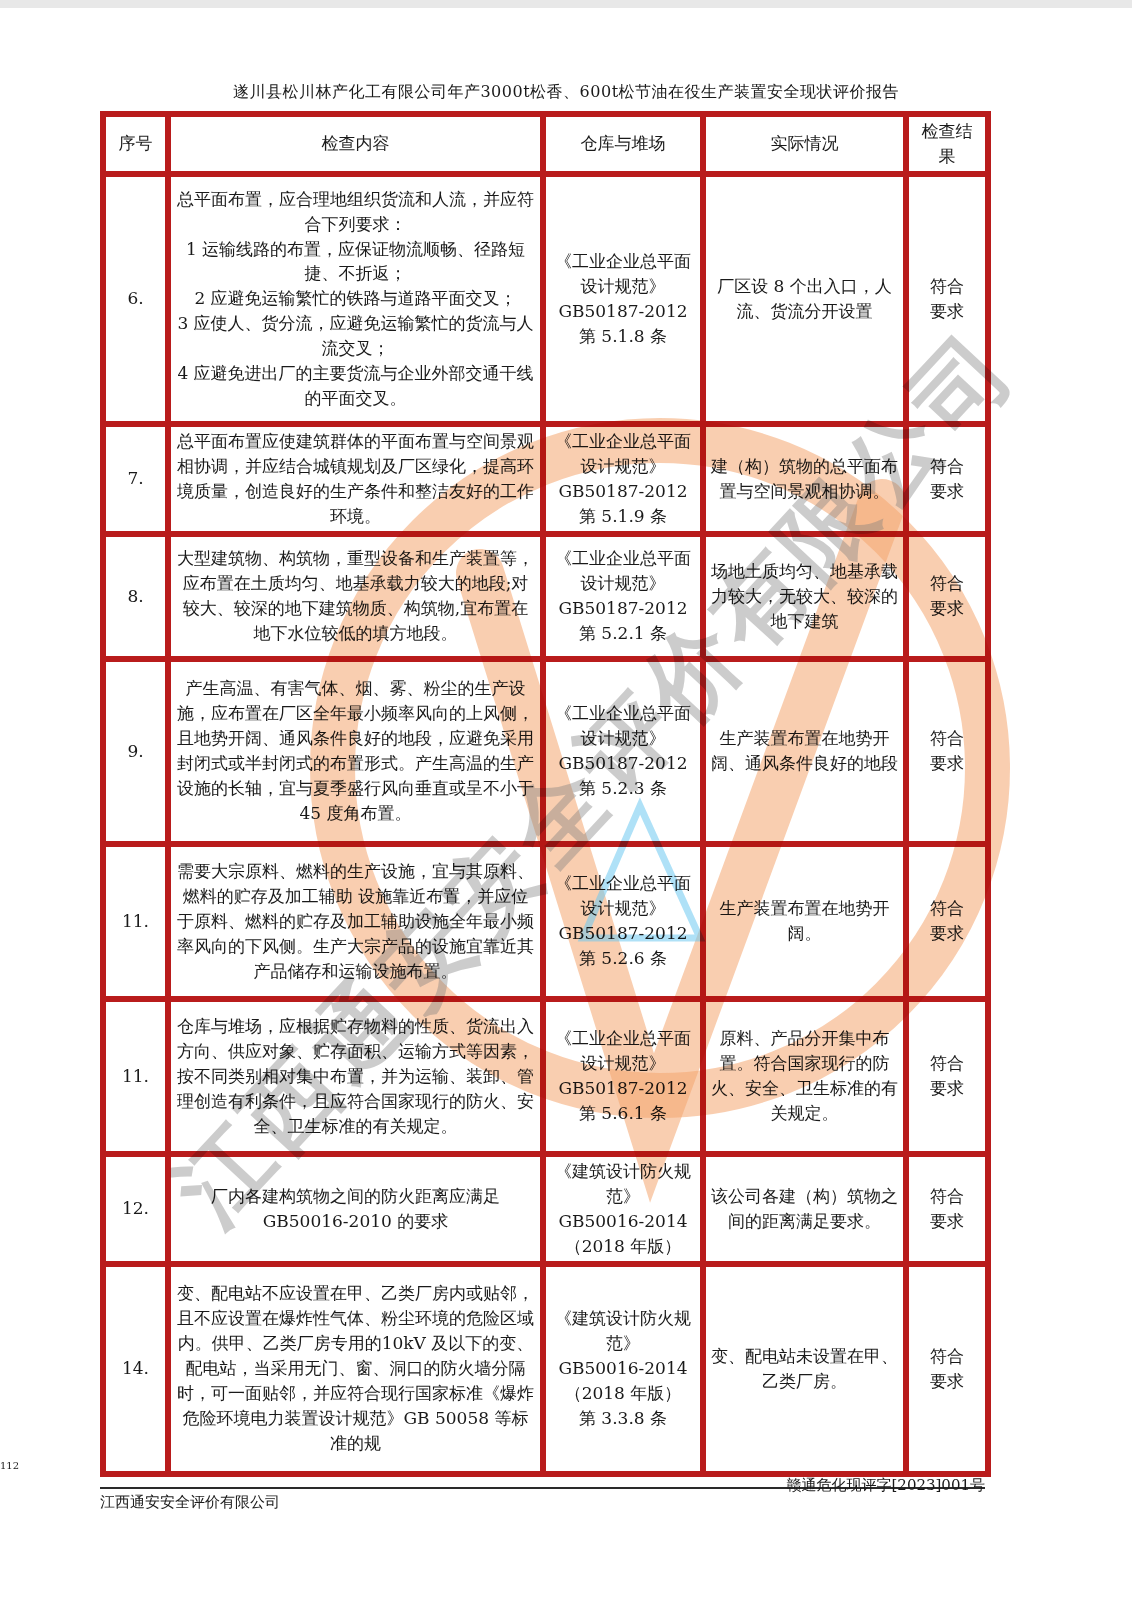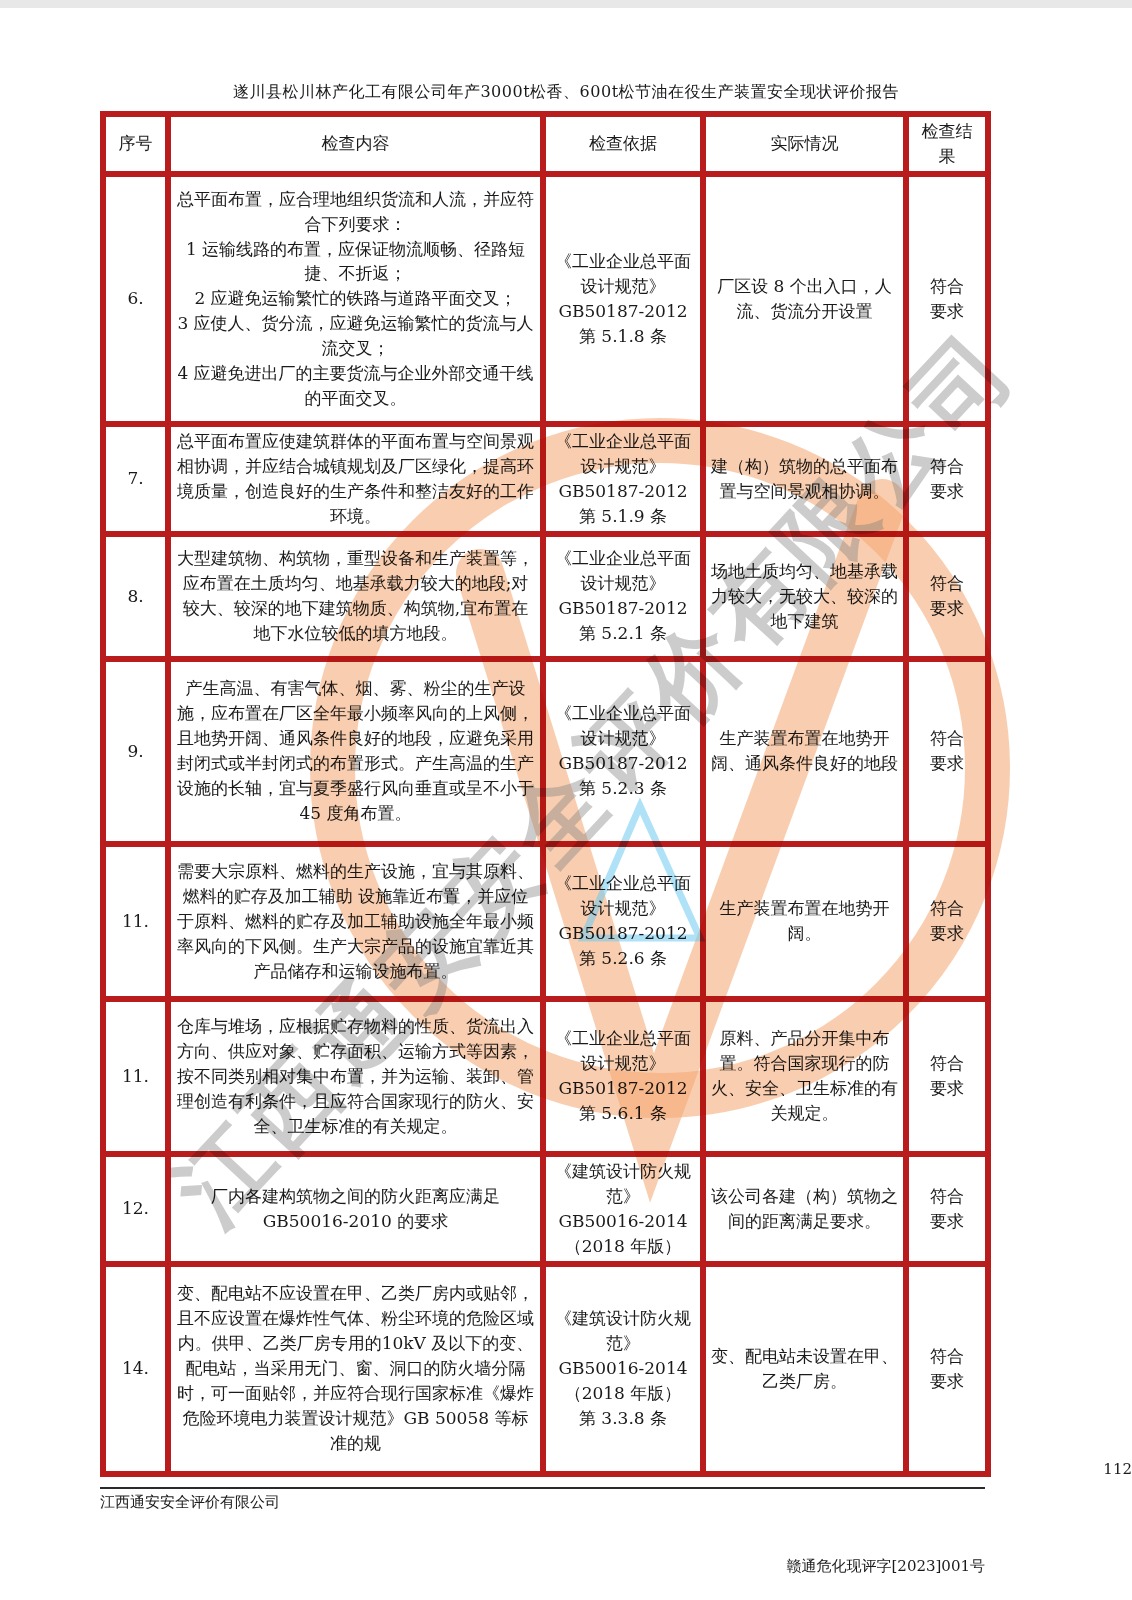--- a/index.html
+++ b/index.html
@@ -33,32 +33,32 @@
   }
   table.check{border:3px solid #000;}
   table.check th{font-weight:normal;font-size:17px;}
   td.num{font-size:16px;}
   td.basis{font-size:16.5px;}
   td.actual{font-size:17px;}
   td.result{font-size:17px;}
   
   .page-num{
     position:absolute;top:1452px;left:0;width:100%;
-    text-align:right;font-size:15px;
+    text-align:left;font-size:10px;
   }
   .footer-line{
     position:absolute;top:1479px;left:100px;width:885px;
     border-top:2px solid #2a2a2a;
   }
   .footer-left{
     position:absolute;top:1485px;left:100px;
     font-size:15px;
   }
   .footer-right{
-    position:absolute;top:1549px;right:147px;
+    position:absolute;top:1468px;right:147px;
     font-size:15px;
   }
   
   .watermark{
     position:absolute;inset:0;
     pointer-events:none;
     mix-blend-mode:multiply;
     z-index:5;
   }
   .wm-ring{
@@ -94,21 +94,21 @@
       <col style="width:65px">
         <col style="width:375px">
         <col style="width:160px">
         <col style="width:203px">
         <col style="width:82px">
     </colgroup>
     <thead>
       <tr style="height:57px">
         <th>序号</th>
         <th>检查内容</th>
-        <th>检查依据</th>
+        <th>仓库与堆场</th>
         <th>实际情况</th>
         <th>检查结果</th>
       </tr>
     </thead>
     <tbody>
       <tr style="height:250px">
         <td class="num">6.</td>
         <td class="content">总平面布置，应合理地组织货流和人流，并应符合下列要求：
 1 运输线路的布置，应保证物流顺畅、径路短捷、不折返；
 2 应避免运输繁忙的铁路与道路平面交叉；

